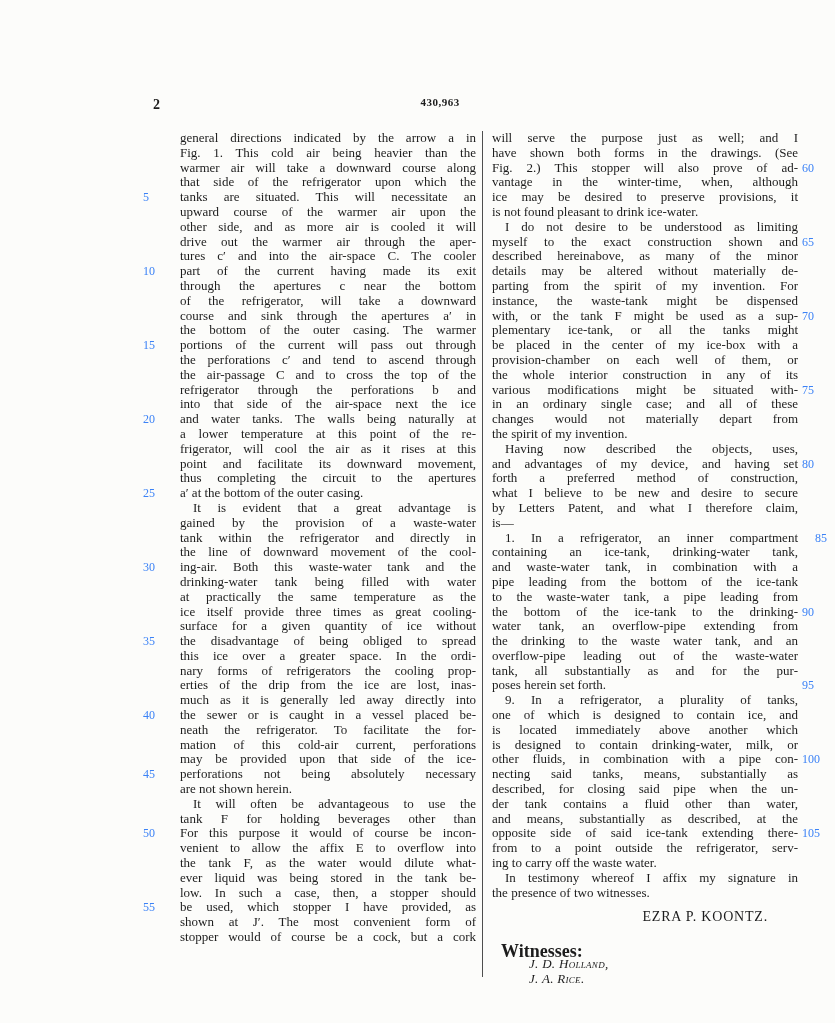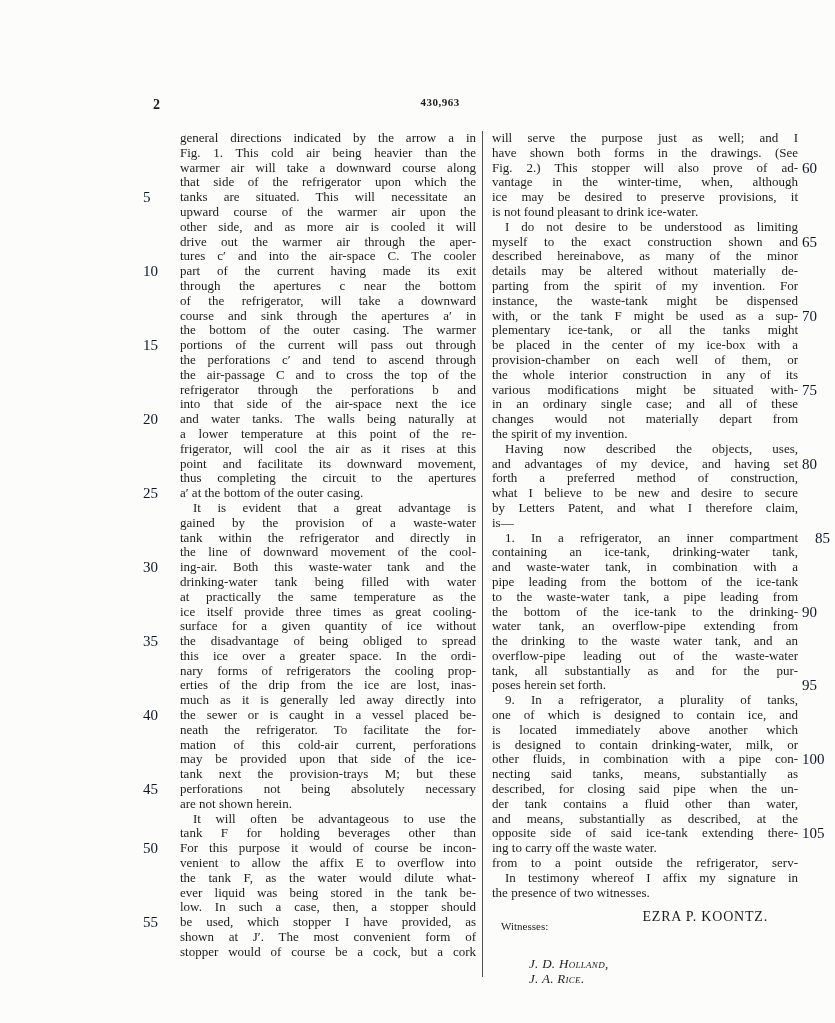--- a/index.html
+++ b/index.html
@@ -28,30 +28,30 @@
   .col-right{left:492px;width:306px;}
   .tline{
     position:relative;
     height:14.8px;line-height:14.8px;font-size:13px;
     text-align:justify;text-align-last:justify;
     font-variant-numeric:oldstyle-nums;
   }
   .tline.pend{text-align-last:left;}
   .tline.indent{text-indent:13px;}
   .lnum{
-    position:absolute;top:0;font-size:15px;color:#0f172a;
+    position:absolute;top:0;font-size:12px;color:#3b82f6;
     font-variant-numeric:oldstyle-nums;
   }
   .col-left .lnum{left:-37px;width:28px;text-align:right;}
   .col-right .lnum{right:-36px;width:32px;text-align:left;}
   .signature{
     position:absolute;left:492px;top:909px;width:276px;
     text-align:right;font-size:14px;letter-spacing:.8px;
   }
-  .witnesses-label{position:absolute;left:501px;top:920px;font-size:11px;}
+  .witnesses-label{position:absolute;left:501px;top:941px;font-size:18px;font-weight:bold;}
   .witness{position:absolute;left:529px;font-size:13px;font-variant:small-caps;letter-spacing:.3px;font-style:italic;}
   .witness-1{top:956px;}
   .witness-2{top:971px;}
 </style>
 </head>
 <body style="color: rgb(28, 28, 28);">
 
 <div class="page" style="background: rgb(252, 252, 250);">
 
   <div class="page-num">2</div>
@@ -97,21 +97,20 @@
       <div class="tline">surface for a given quantity of ice without</div>
       <div class="tline">the disadvantage of being obliged to spread<span class="lnum">35</span></div>
       <div class="tline">this ice over a greater space.  In the ordi-</div>
       <div class="tline">nary forms of refrigerators the cooling prop-</div>
       <div class="tline">erties of the drip from the ice are lost, inas-</div>
       <div class="tline">much as it is generally led away directly into</div>
       <div class="tline">the sewer or is caught in a vessel placed be-<span class="lnum">40</span></div>
       <div class="tline">neath the refrigerator.  To facilitate the for-</div>
       <div class="tline">mation of this cold-air current, perforations</div>
       <div class="tline">may be provided upon that side of the ice-</div>
-      <div class="tline">tank next the provision-trays M; but these</div>
       <div class="tline">perforations not being absolutely necessary<span class="lnum">45</span></div>
       <div class="tline pend">are not shown herein.</div>
       <div class="tline indent">It will often be advantageous to use the</div>
       <div class="tline">tank F for holding beverages other than</div>
       <div class="tline">For this purpose it would of course be incon-<span class="lnum">50</span></div>
       <div class="tline">venient to allow the affix E to overflow into</div>
       <div class="tline">the tank F, as the water would dilute what-</div>
       <div class="tline">ever liquid was being stored in the tank be-</div>
       <div class="tline">low.  In such a case, then, a stopper should</div>
       <div class="tline">be used, which stopper I have provided, as<span class="lnum">55</span></div>
@@ -161,22 +160,22 @@
       <div class="tline indent">9. In a refrigerator, a plurality of tanks,</div>
       <div class="tline">one of which is designed to contain ice, and</div>
       <div class="tline">is located immediately above another which</div>
       <div class="tline">is designed to contain drinking-water, milk, or</div>
       <div class="tline">other fluids, in combination with a pipe con-<span class="lnum">100</span></div>
       <div class="tline">necting said tanks, means, substantially as</div>
       <div class="tline">described, for closing said pipe when the un-</div>
       <div class="tline">der tank contains a fluid other than water,</div>
       <div class="tline">and means, substantially as described, at the</div>
       <div class="tline">opposite side of said ice-tank extending there-<span class="lnum">105</span></div>
+      <div class="tline">from to a point outside the refrigerator, serv-</div>
       <div class="tline pend">ing to carry off the waste water.</div>
-      <div class="tline">from to a point outside the refrigerator, serv-</div>
       <div class="tline indent">In testimony whereof I affix my signature in</div>
       <div class="tline pend">the presence of two witnesses.</div>
     </div>
 
   <div class="signature">EZRA P. KOONTZ.</div>
 
   <div class="witnesses-label">Witnesses:</div>
 
   <div class="witness witness-1">J. D. Holland,</div>
 

